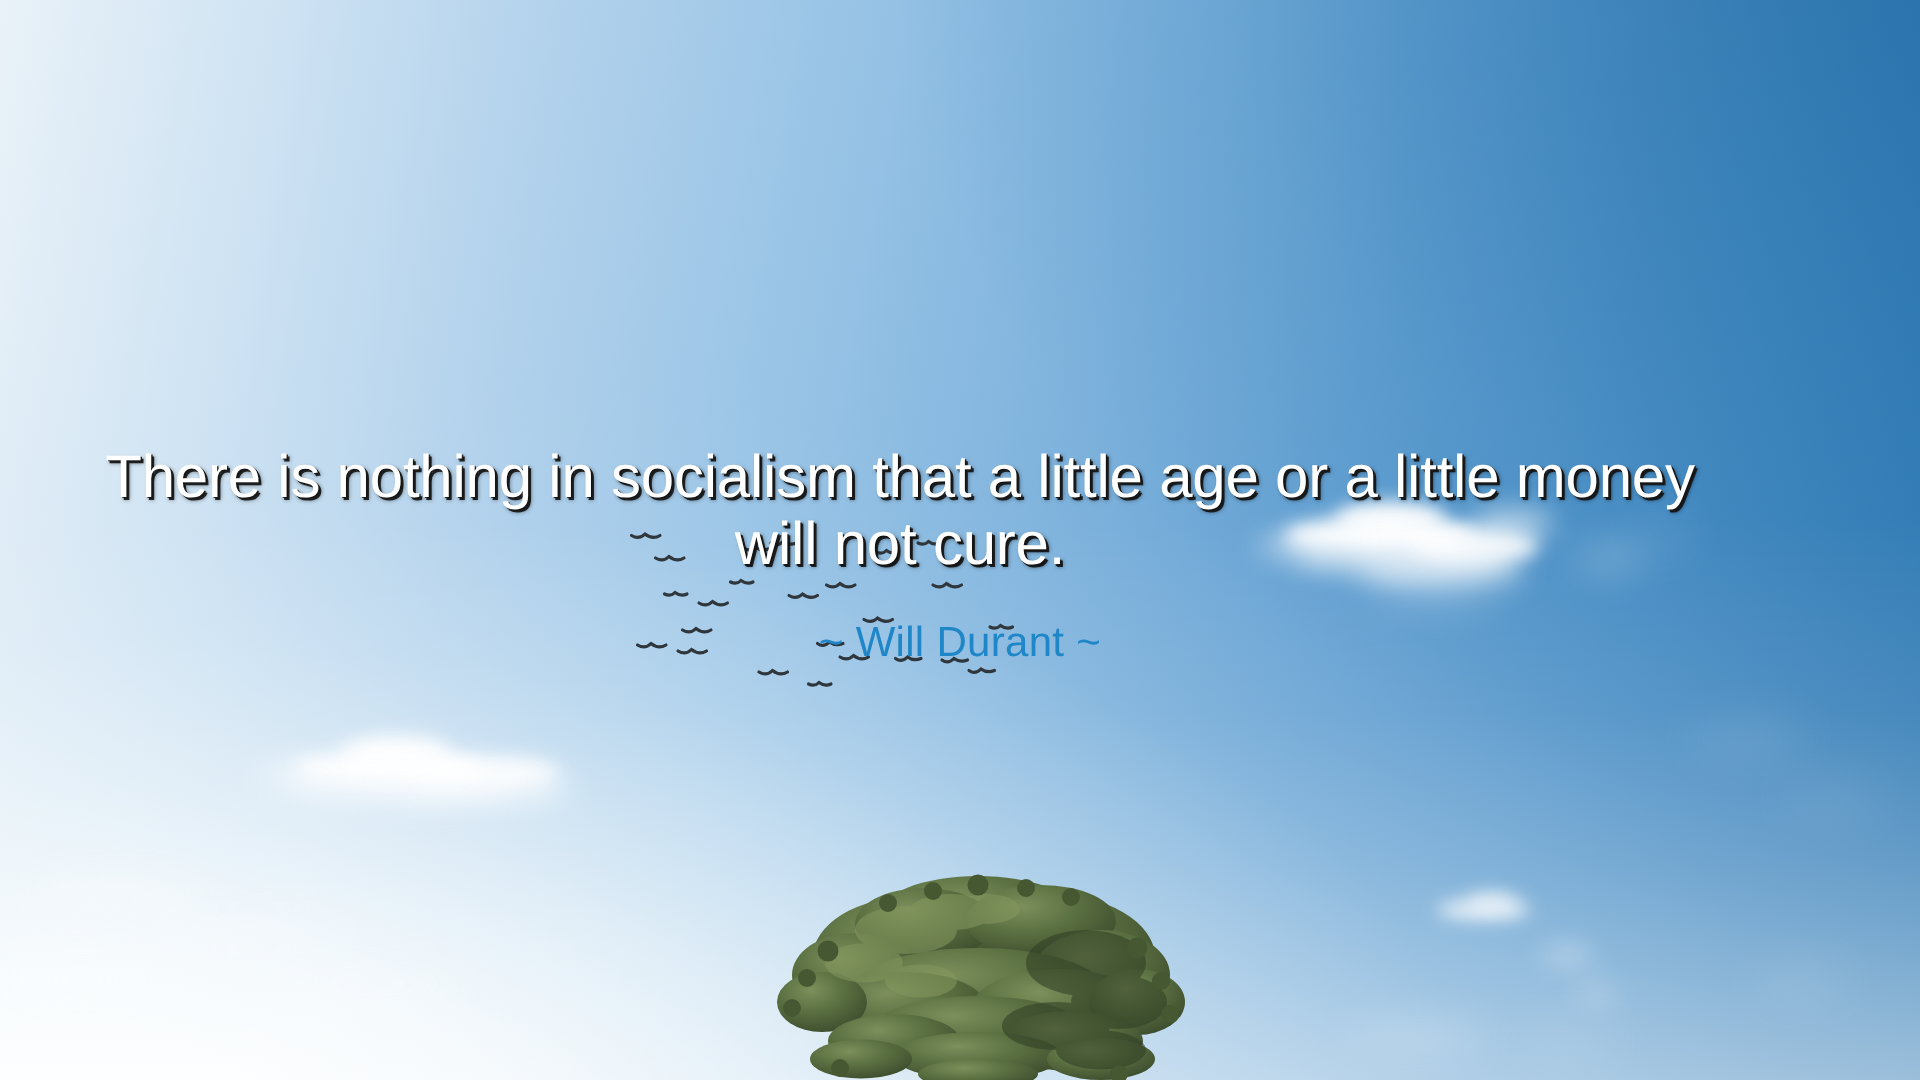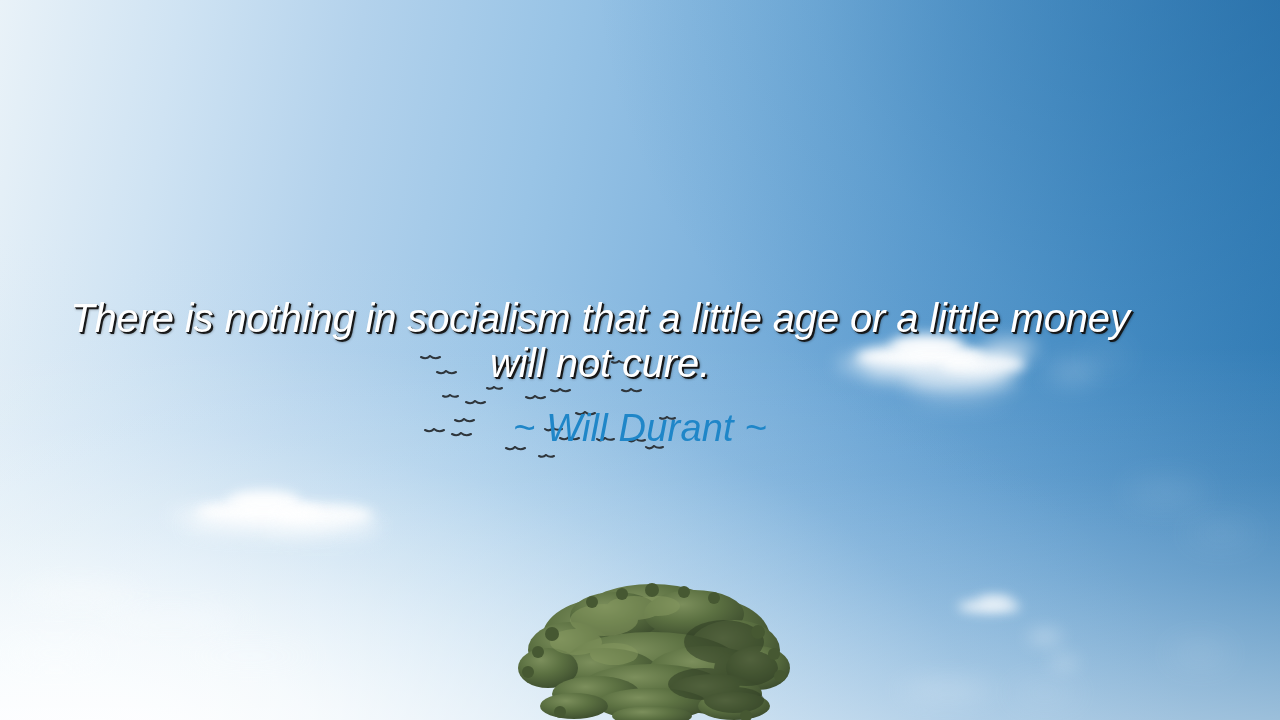--- a/index.html
+++ b/index.html
@@ -135,21 +135,20 @@
   
   .tree { position: absolute; left: 508px; top: 576px; width: 288px; height: 146px; }
 
   
   .quote-block {
     position: absolute;
     left: 0;
     top: 296px;
     width: 1200px;
     text-align: center;
-    font-style: italic;
   }
 
   .quote-text {
     margin: 0;
     padding: 0 70px;
     font-family: "Liberation Sans", sans-serif;
     font-size: 40px;
     line-height: 45px;
     font-weight: 400;
     color: #ffffff;
@@ -163,21 +162,21 @@
 
   .quote-author {
     margin: 0;
     padding: 0;
     position: absolute;
     left: 0;
     top: 110px;
     width: 1280px;
     text-align: center;
     font-family: "Liberation Sans", sans-serif;
-    font-size: 38px;
+    font-size: 28px;
     line-height: 44px;
     font-weight: 400;
     color: #1f86c8;
     letter-spacing: 0.2px;
   }
 </style>
 </head>
 <body>
 
 <div id="stage">

